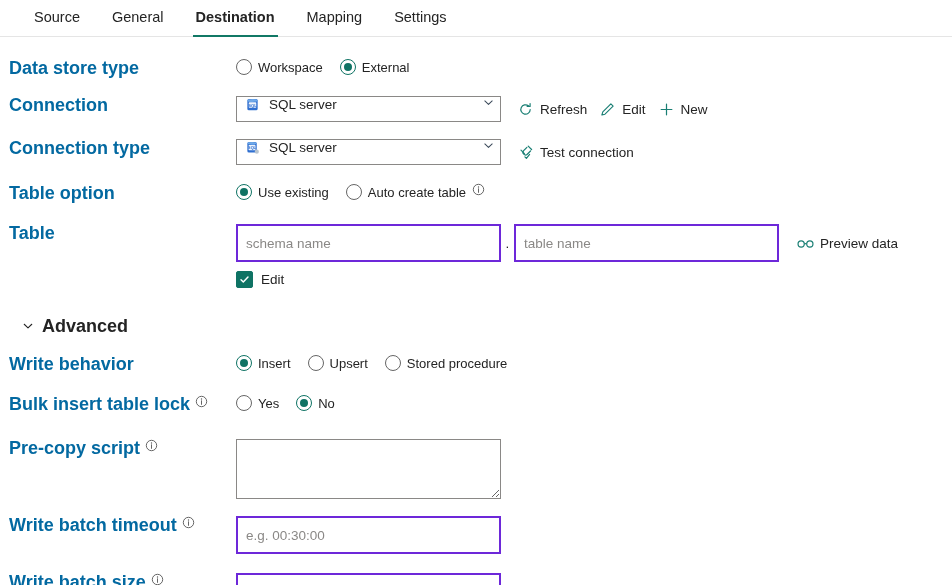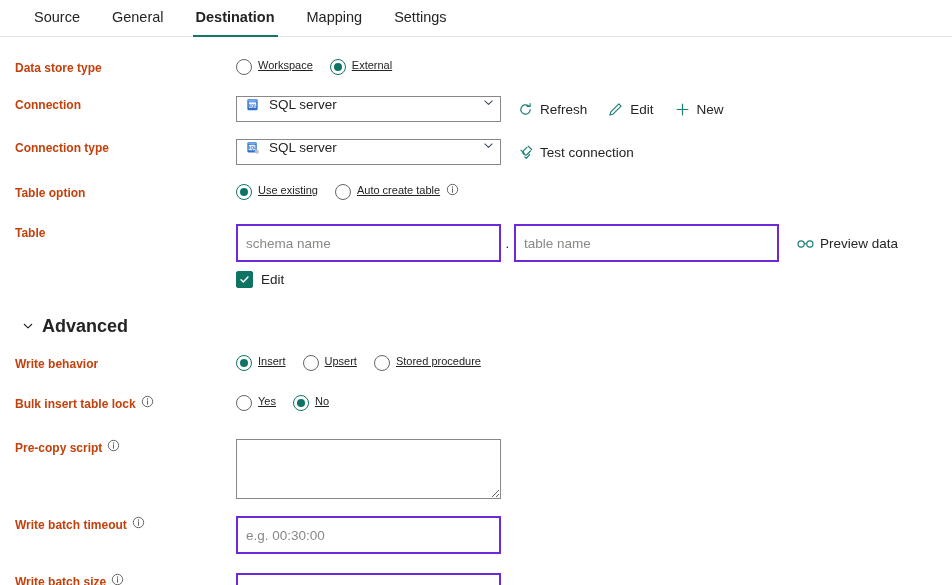--- a/index.html
+++ b/index.html
@@ -51,24 +51,24 @@
   .form {
     padding-top: 13px;
   }
   .row {
     display: flex;
     align-items: flex-start;
     min-height: 22px;
   }
   .label {
     width: 236px;
-    padding-left: 15px;
-    font-size: 12px;
+    padding-left: 9px;
+    font-size: 18px;
     font-weight: bold;
-    color: #c2410c;
+    color: #0369a1;
     line-height: 19px;
     display: flex;
     align-items: center;
     gap: 5px;
     flex: 0 0 236px;
   }
   .control {
     display: flex;
     align-items: center;
     flex: 1 1 auto;
@@ -86,28 +86,27 @@
   .r-writebehavior { margin-top: 17px; }
   .r-bulklock { margin-top: 18px; }
   .r-precopy { margin-top: 22px; }
   .r-timeout { margin-top: 17px; }
   .r-batchsize { margin-top: 19px; }
 
   
   .radio-group { display: flex; align-items: center; }
   .radio {
     display: flex;
-    align-items: flex-start;
+    align-items: center;
     gap: 6px;
     cursor: pointer;
-    font-size: 11px;
+    font-size: 13px;
     color: #242424;
     margin-right: 17px;
     white-space: nowrap;
-    text-decoration: underline;
   }
   .radio .dot {
     width: 16px; height: 16px;
     border-radius: 50%;
     border: 1.3px solid #666666;
     background: #ffffff;
     flex: 0 0 16px;
     position: relative;
   }
   .radio.sel .dot {
@@ -190,21 +189,21 @@
     background: #fff;
     font-size: 13.5px;
     font-family: "Liberation Sans", sans-serif;
     padding: 5px 7px;
     resize: vertical;
     outline: none;
     color: #242424;
   }
 
   
-  .cmds { display: flex; align-items: flex-start; margin-left: 13px; gap: 8px; }
+  .cmds { display: flex; align-items: flex-start; margin-left: 13px; gap: 0; }
   .cmd {
     display: flex;
     align-items: center;
     gap: 6px;
     cursor: pointer;
     font-size: 13.5px;
     color: #242424;
     padding: 2px 9px 2px 3px;
     white-space: nowrap;
   }

